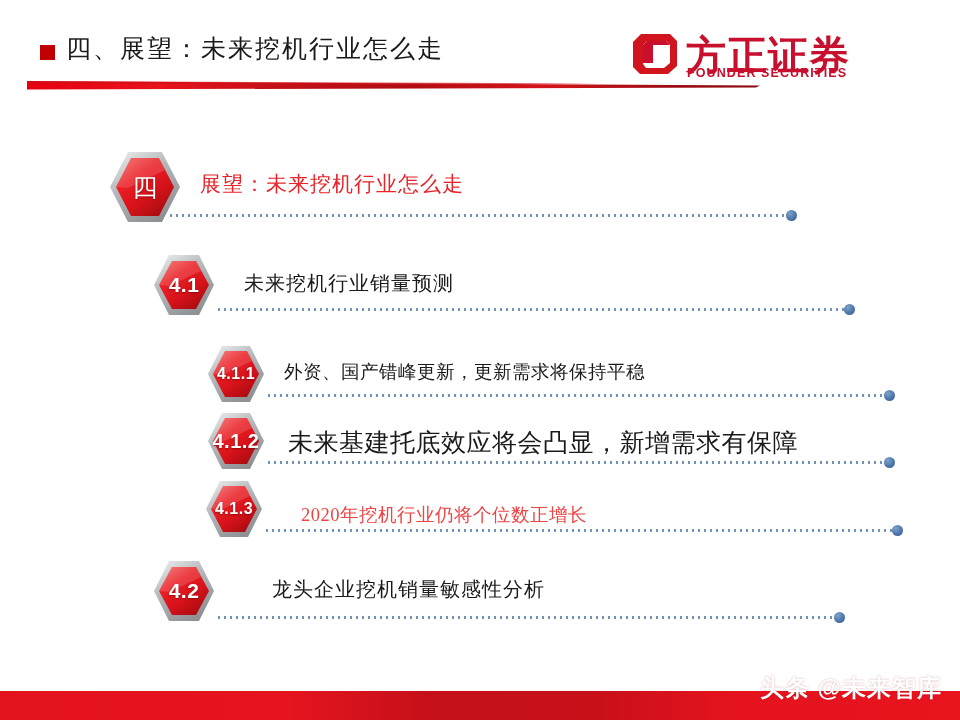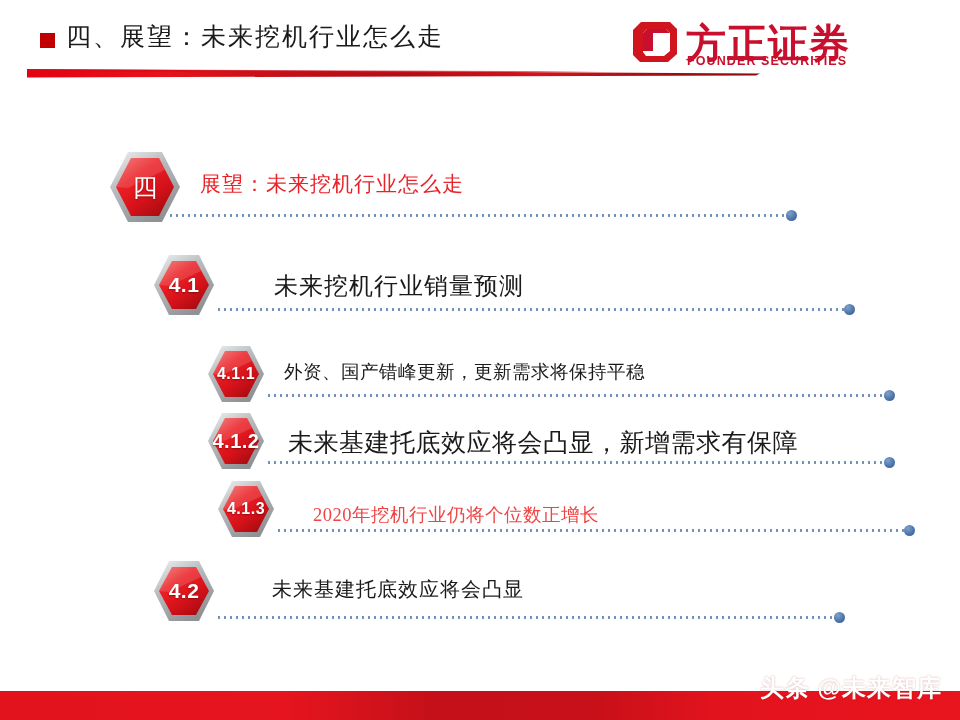--- a/index.html
+++ b/index.html
@@ -6,21 +6,21 @@
   html,body { width:960px; height:720px; }
   body {
     font-family:"Liberation Serif","DejaVu Serif",serif;
     background:#ffffff;
     position:relative;
     overflow:hidden;
   }
 
   
   .slide-header {
-    position:absolute; left:0; top:0; width:832px; height:92px;
+    position:absolute; left:0; top:12px; width:832px; height:92px;
   }
   .hdr-bullet {
     position:absolute; left:40px; top:33px;
     width:15px; height:15px; background:#c00000;
   }
   .hdr-title {
     position:absolute; left:66px; top:20px;
     font-size:25px; color:#1a1a1a; letter-spacing:2px;
     font-family:"Liberation Serif","DejaVu Serif",serif;
     font-weight:400; white-space:nowrap;
@@ -179,21 +179,21 @@
             <stop offset="0.45" stop-color="#b6babc"></stop>
             <stop offset="1" stop-color="#8e9294"></stop>
           </linearGradient>
         </defs>
         <polygon points="2,33 17,3 47,3 62,33 47,63 17,63" fill="url(#bvR2)"></polygon>
         <polygon points="7,33 20,9 44,9 57,33 44,57 20,57" fill="url(#hxR2)"></polygon>
         <polygon points="7,33 20,9 44,9 49,19 17,34" fill="#ffffff" opacity="0.14"></polygon>
       </svg>
       <div class="hexlabel" style="font-size:21px;">4.1</div>
     </div>
-    <div class="rowtext" style="left:122px; top:18px; font-size:24px; color:#1a1a1a; letter-spacing:1px;">未来挖机行业销量预测</div>
+    <div class="rowtext" style="left:92px; top:18px; font-size:20px; color:#1a1a1a; letter-spacing:1px;">未来挖机行业销量预测</div>
     <div class="dotline" style="left:64px; top:56px; width:630px;"></div>
     <div class="enddot" style="left:692px; top:52px;"></div>
   </div>
 
   <div class="row" style="left:206px; top:343px; width:720px; height:62px;">
     <div class="hexwrap" style="width:60px; height:62px;">
       <svg width="60" height="62" viewBox="0 0 60 62">
         <defs>
           <linearGradient id="hxR3" x1="0.15" y1="0" x2="0.85" y2="1">
             <stop offset="0" stop-color="#f06060"></stop>
@@ -238,21 +238,21 @@
         <polygon points="7,31 19,8 41,8 53,31 41,54 19,54" fill="url(#hxR4)"></polygon>
         <polygon points="7,31 19,8 41,8 46,18 16,32" fill="#ffffff" opacity="0.14"></polygon>
       </svg>
       <div class="hexlabel" style="font-size:20px;">4.1.2</div>
     </div>
     <div class="rowtext" style="left:82px; top:16px; font-size:25px; color:#1a1a1a; letter-spacing:.5px;">未来基建托底效应将会凸显，新增需求有保障</div>
     <div class="dotline" style="left:60px; top:51px; width:620px;"></div>
     <div class="enddot" style="left:678px; top:47px;"></div>
   </div>
 
-  <div class="row" style="left:216px; top:478px; width:720px; height:62px;">
+  <div class="row" style="left:204px; top:478px; width:720px; height:62px;">
     <div class="hexwrap" style="width:60px; height:62px;">
       <svg width="60" height="62" viewBox="0 0 60 62">
         <defs>
           <linearGradient id="hxR5" x1="0.15" y1="0" x2="0.85" y2="1">
             <stop offset="0" stop-color="#f06060"></stop>
             <stop offset="0.30" stop-color="#ea2026"></stop>
             <stop offset="0.62" stop-color="#d8121a"></stop>
             <stop offset="1" stop-color="#a20b10"></stop>
           </linearGradient>
           <linearGradient id="bvR5" x1="0" y1="0" x2="0.6" y2="1">
@@ -287,21 +287,21 @@
             <stop offset="0.45" stop-color="#b6babc"></stop>
             <stop offset="1" stop-color="#8e9294"></stop>
           </linearGradient>
         </defs>
         <polygon points="2,33 17,3 47,3 62,33 47,63 17,63" fill="url(#bvR6)"></polygon>
         <polygon points="7,33 20,9 44,9 57,33 44,57 20,57" fill="url(#hxR6)"></polygon>
         <polygon points="7,33 20,9 44,9 49,19 17,34" fill="#ffffff" opacity="0.14"></polygon>
       </svg>
       <div class="hexlabel" style="font-size:21px;">4.2</div>
     </div>
-    <div class="rowtext" style="left:120px; top:18px; font-size:20px; color:#1a1a1a; letter-spacing:1px;">未来基建托底效应将会凸显</div>
+    <div class="rowtext" style="left:120px; top:18px; font-size:20px; color:#1a1a1a; letter-spacing:1px;">龙头企业挖机销量敏感性分析</div>
     <div class="dotline" style="left:64px; top:58px; width:620px;"></div>
     <div class="enddot" style="left:682px; top:54px;"></div>
   </div>
 </div>
 
 <div class="footer-band">
   <svg width="960" height="29" viewBox="0 0 960 29" preserveAspectRatio="none">
     <defs>
       <linearGradient id="footg" x1="0" y1="0" x2="1" y2="0">
         <stop offset="0" stop-color="#e3131d"></stop>

